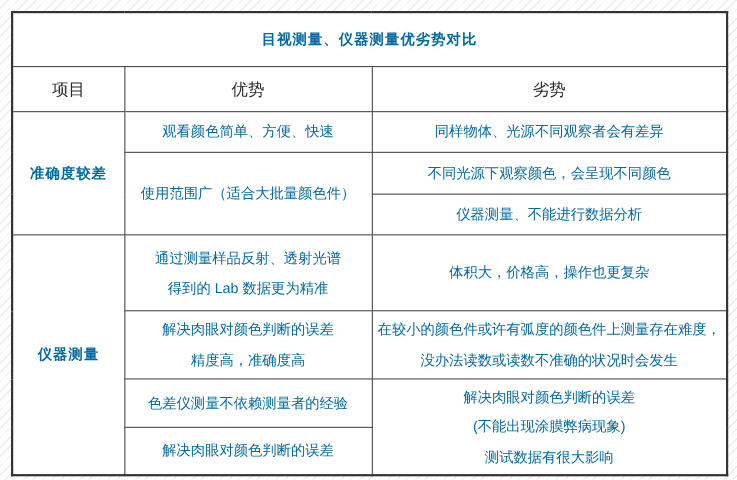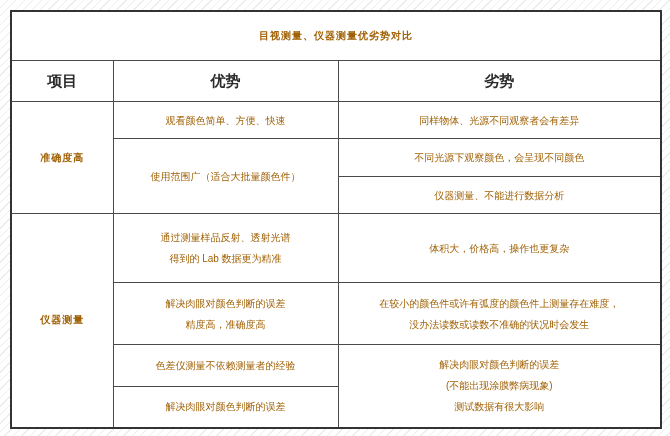--- a/index.html
+++ b/index.html
@@ -23,36 +23,36 @@
     width: 650px;
     border-collapse: collapse;
     table-layout: fixed;
     background: #ffffff;
     border: 2px solid #333333;
   }
   table.cmp td {
     border: 1px solid #4a4a4a;
     text-align: center;
     vertical-align: middle;
-    color: #a16207;
-    font-size: 10px;
+    color: #0369a1;
+    font-size: 13px;
     padding: 2px 3px;
     overflow: hidden;
   }
   td.title-cell {
     height: 44px;
     font-size: 17px;
     font-weight: bold;
     color: #c00000;
     letter-spacing: 1px;
   }
   tr.hdr td {
     height: 36px;
     font-size: 15px;
-    font-weight: bold;
+    font-weight: normal;
     color: #2b2b2b;
   }
   td.sec {
     font-size: 15px;
     font-weight: bold;
     color: #2b2b2b;
     letter-spacing: 1px;
   }
   td.cell div { line-height: 2.1; }
   tr.rh37 { height: 37px; }
@@ -76,21 +76,21 @@
         <tr>
       <td colspan="3" class="title-cell">目视测量、仪器测量优劣势对比</td>
     </tr>
     <tr class="hdr">
       <td>项目</td>
       <td>优势</td>
       <td>劣势</td>
     </tr>
 
     <tr class="rh37">
-      <td rowspan="3" class="sec">准确度高</td>
+      <td rowspan="3" class="sec">准确度较差</td>
       <td class="cell">
         <div>观看颜色简单、方便、快速</div>
       </td>
       <td class="cell">
         <div>同样物体、光源不同观察者会有差异</div>
       </td>
     </tr>
     <tr class="rh38">
       <td rowspan="2" class="cell">
         <div>使用范围广（适合大批量颜色件）</div>

